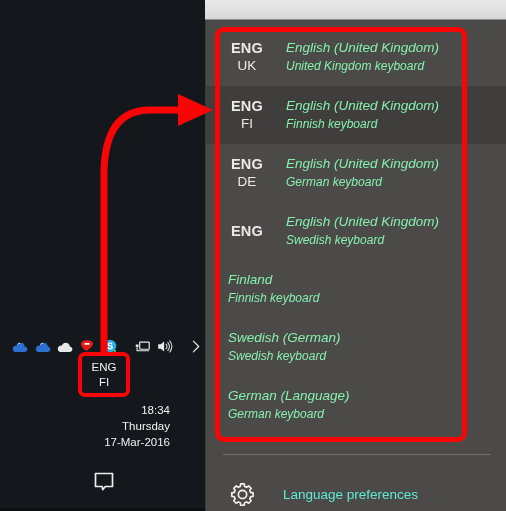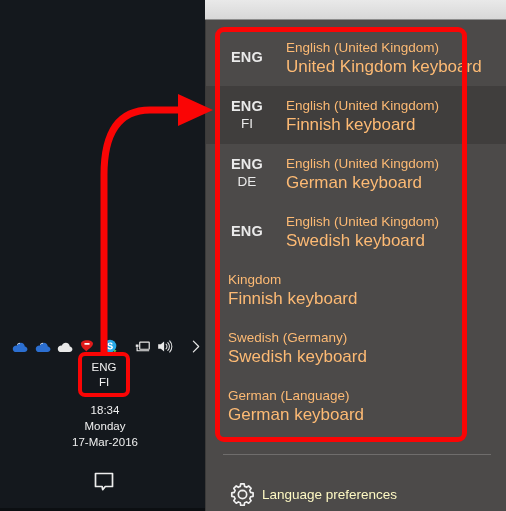--- a/index.html
+++ b/index.html
@@ -50,21 +50,21 @@
   .redbox-tray {
     position: absolute; left: 78px; top: 352px;
     width: 52px; height: 45px;
     border: 4px solid #fa0505; border-radius: 7px;
     pointer-events: none;
   }
 
   
   .clock {
     position: absolute; left: 40px; top: 402px; width: 130px;
-    text-align: center; color: #f0f0f0;
+    text-align: right; color: #f0f0f0;
     font-size: 11.5px; line-height: 16px;
   }
 
   
   .action-center {
     position: absolute; left: 88px; top: 468px;
     width: 32px; height: 28px;
     display: flex; align-items: center; justify-content: center;
   }
 
@@ -82,36 +82,36 @@
     height: 58px; padding: 0 0 0 12px;
     background: #4c4a49;
   }
   .lang-item.selected { background: #403e3d; }
   .lang-code {
     width: 58px; text-align: center; flex: none;
     color: #eaeaea; line-height: 18px;
   }
   .lang-code .abbr { font-size: 14.5px; font-weight: bold; letter-spacing: .2px; }
   .lang-code .sub  { font-size: 13.5px; font-weight: normal; }
-  .lang-names { margin-left: 10px; color: #fdba74; line-height: 19px; }
+  .lang-names { margin-left: 10px; color: #86efac; line-height: 19px; font-style: italic; }
   .lang-names .n1 { font-size: 13.5px; }
-  .lang-names .n2 { font-size: 17px; }
+  .lang-names .n2 { font-size: 12px; }
 
   
   .flyout-divider {
     position: absolute; left: 17px; top: 434px;
     width: 268px; height: 1px; background: #6f6d6c;
   }
   .prefs-row {
     position: absolute; left: 0; top: 444px; width: 301px; height: 60px;
     display: flex; align-items: center; padding-left: 16px;
     background: #4c4a49;
   }
   .prefs-icon { width: 40px; display:flex; align-items:center; justify-content:center; flex:none;}
-  .prefs-label { color: #fef9c3; font-size: 13.5px; }
+  .prefs-label { margin-left: 21px; color: #5eead4; font-size: 13.5px; }
 
   
   .redbox-list {
     position: absolute; left: 215px; top: 27px;
     width: 252px; height: 415px;
     border: 5px solid #fa0505; border-radius: 9px;
     pointer-events: none;
   }
 
   
@@ -190,37 +190,38 @@
   </div>
 
   <div class="lang-taskbtn">
     <span class="l1">ENG</span>
     <span class="l2">FI</span>
   </div>
   <div class="redbox-tray"></div>
 
   <div class="clock">
     <div>18:34</div>
-    <div>Monday</div>
+    <div>Thursday</div>
     <div>17-Mar-2016</div>
   </div>
 
   <div class="action-center">
     <svg width="24" height="22" viewBox="0 0 24 22">
       <path d="M3.5 2.5h17v13h-7.2l-2.6 3.2-.6-3.2H3.5z" fill="none" stroke="#ededed" stroke-width="1.7" stroke-linejoin="round"></path>
     </svg>
   </div>
 
   <div class="flyout">
 
     <div class="lang-list">
 
       <div class="lang-item">
         <div class="lang-code">
           <div class="abbr">ENG</div>
+          <div class="sub">UK</div>
         </div>
         <div class="lang-names">
           <div class="n1">English (United Kingdom)</div>
           <div class="n2">United Kingdom keyboard</div>
         </div>
       </div>
 
       <div class="lang-item selected">
         <div class="lang-code">
           <div class="abbr">ENG</div>
@@ -248,28 +249,28 @@
           <div class="abbr">ENG</div>
         </div>
         <div class="lang-names">
           <div class="n1">English (United Kingdom)</div>
           <div class="n2">Swedish keyboard</div>
         </div>
       </div>
 
       <div class="lang-item">
         <div class="lang-names">
-          <div class="n1">Kingdom</div>
+          <div class="n1">Finland</div>
           <div class="n2">Finnish keyboard</div>
         </div>
       </div>
 
       <div class="lang-item">
         <div class="lang-names">
-          <div class="n1">Swedish (Germany)</div>
+          <div class="n1">Swedish (German)</div>
           <div class="n2">Swedish keyboard</div>
         </div>
       </div>
 
       <div class="lang-item">
         <div class="lang-names">
           <div class="n1">German (Language)</div>
           <div class="n2">German keyboard</div>
         </div>
       </div>

